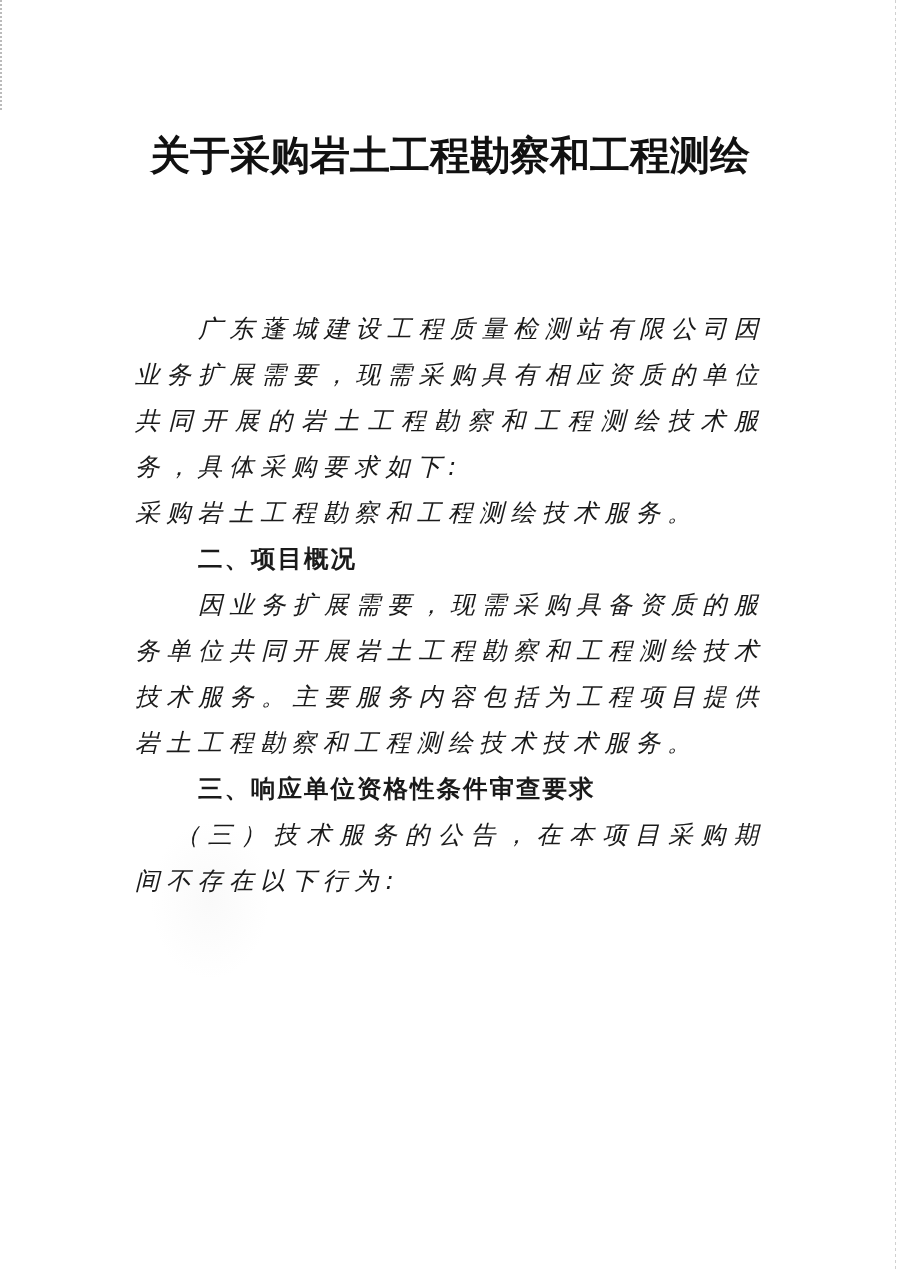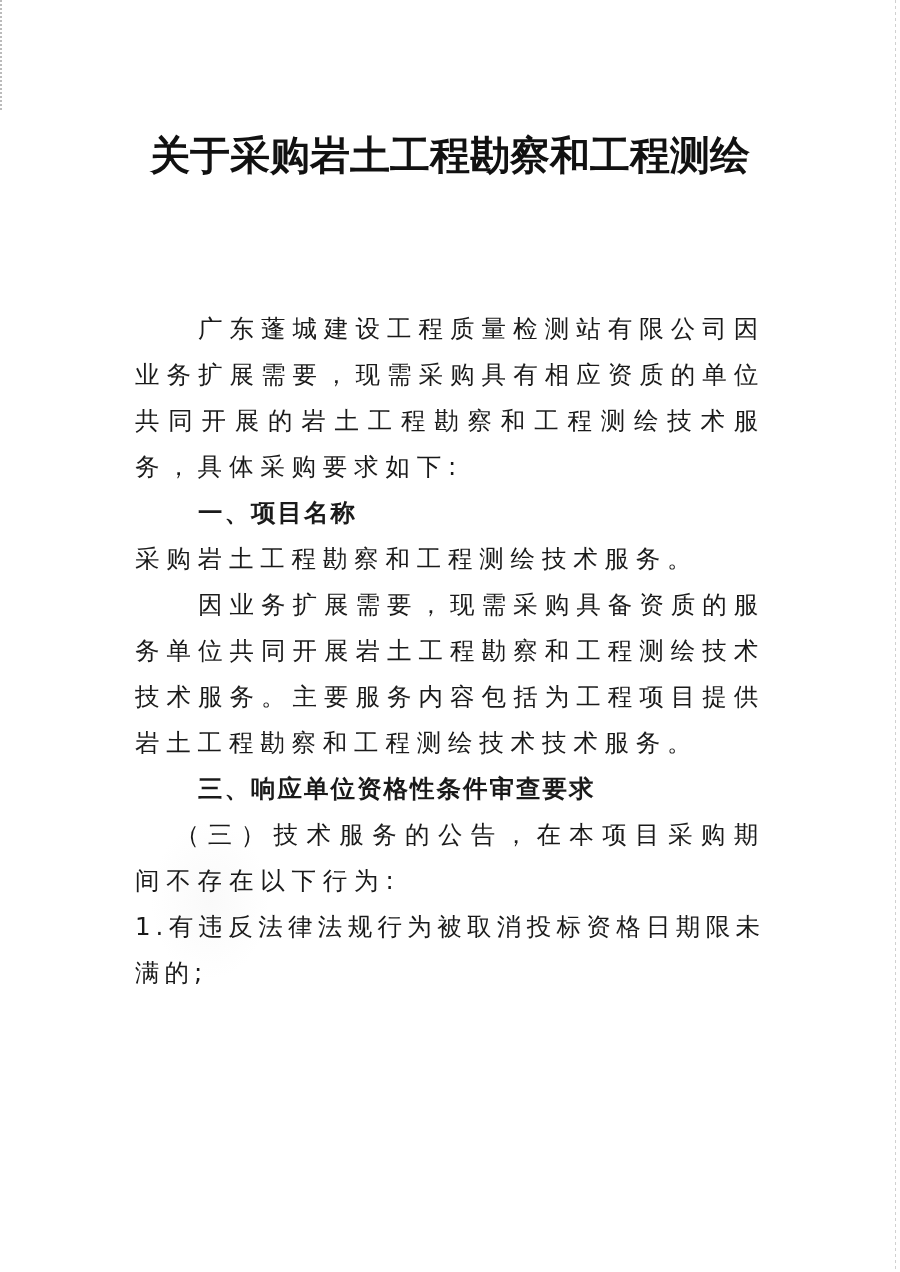--- a/index.html
+++ b/index.html
@@ -8,38 +8,37 @@
   .edge-left { position:absolute; left:0; top:0; width:2px; height:110px; background:repeating-linear-gradient(to bottom,#bbb 0 2px,#fff 2px 4px); }
   .edge-right { position:absolute; right:4px; top:0; width:1px; height:1272px; background:repeating-linear-gradient(to bottom,#d0d0d0 0 3px,#fff 3px 6px); }
   .title { position:absolute; left:0; width:900px; text-align:center;
     font-family:"DejaVu Serif","Liberation Serif",serif; font-weight:bold;
     font-size:40px; color:#111; letter-spacing:0px; }
   .t1 { top:128px; }
   .t2 { top:194px; }
   .body { position:absolute; left:135px; top:306px; width:630px;
     font-family:"DejaVu Sans","Liberation Sans",sans-serif;
     font-size:24.5px; line-height:46px; color:#1a1a1a; letter-spacing:6.8px; }
-  .p { margin:0; text-indent:63px; text-align:justify; text-align-last:left; }
+  .p { margin:0; text-indent:63px; text-align:justify; text-align-last:left;font-style:italic; }
   .h { margin:0; text-indent:63px; font-weight:bold; letter-spacing:2px; }
   .seal { position:absolute; left:150px; top:820px; width:120px; height:160px; border-radius:50%;
     background:radial-gradient(ellipse at center, rgba(200,200,200,0.10) 0%, rgba(255,255,255,0) 70%); }
 </style>
 </head>
 <body>
 
 <div class="page">
   <div class="edge-left"></div>
   <div class="edge-right"></div>
   <div class="seal"></div>
 
   <div class="title t1">关于采购岩土工程勘察和工程测绘</div>
 
   <div class="body">
     <p class="p">广东蓬城建设工程质量检测站有限公司因业务扩展需要，现需采购具有相应资质的单位共同开展的岩土工程勘察和工程测绘技术服务，具体采购要求如下:</p>
-    <p class="h">一、项目名称</p>
     <p class="p" style="text-indent:0">采购岩土工程勘察和工程测绘技术服务。</p>
+    <p class="h">二、项目概况</p>
     <p class="p">因业务扩展需要，现需采购具备资质的服务单位共同开展岩土工程勘察和工程测绘技术技术服务。主要服务内容包括为工程项目提供岩土工程勘察和工程测绘技术技术服务。</p>
     <p class="h">三、响应单位资格性条件审查要求</p>
     <p class="p" style="text-indent:40px">（三）技术服务的公告，在本项目采购期间不存在以下行为:</p>
-    <p class="p" style="text-indent:0;letter-spacing:5px">1.有违反法律法规行为被取消投标资格日期限未满的;</p>
 
   </div>
 </div>
 
 </body></html>

